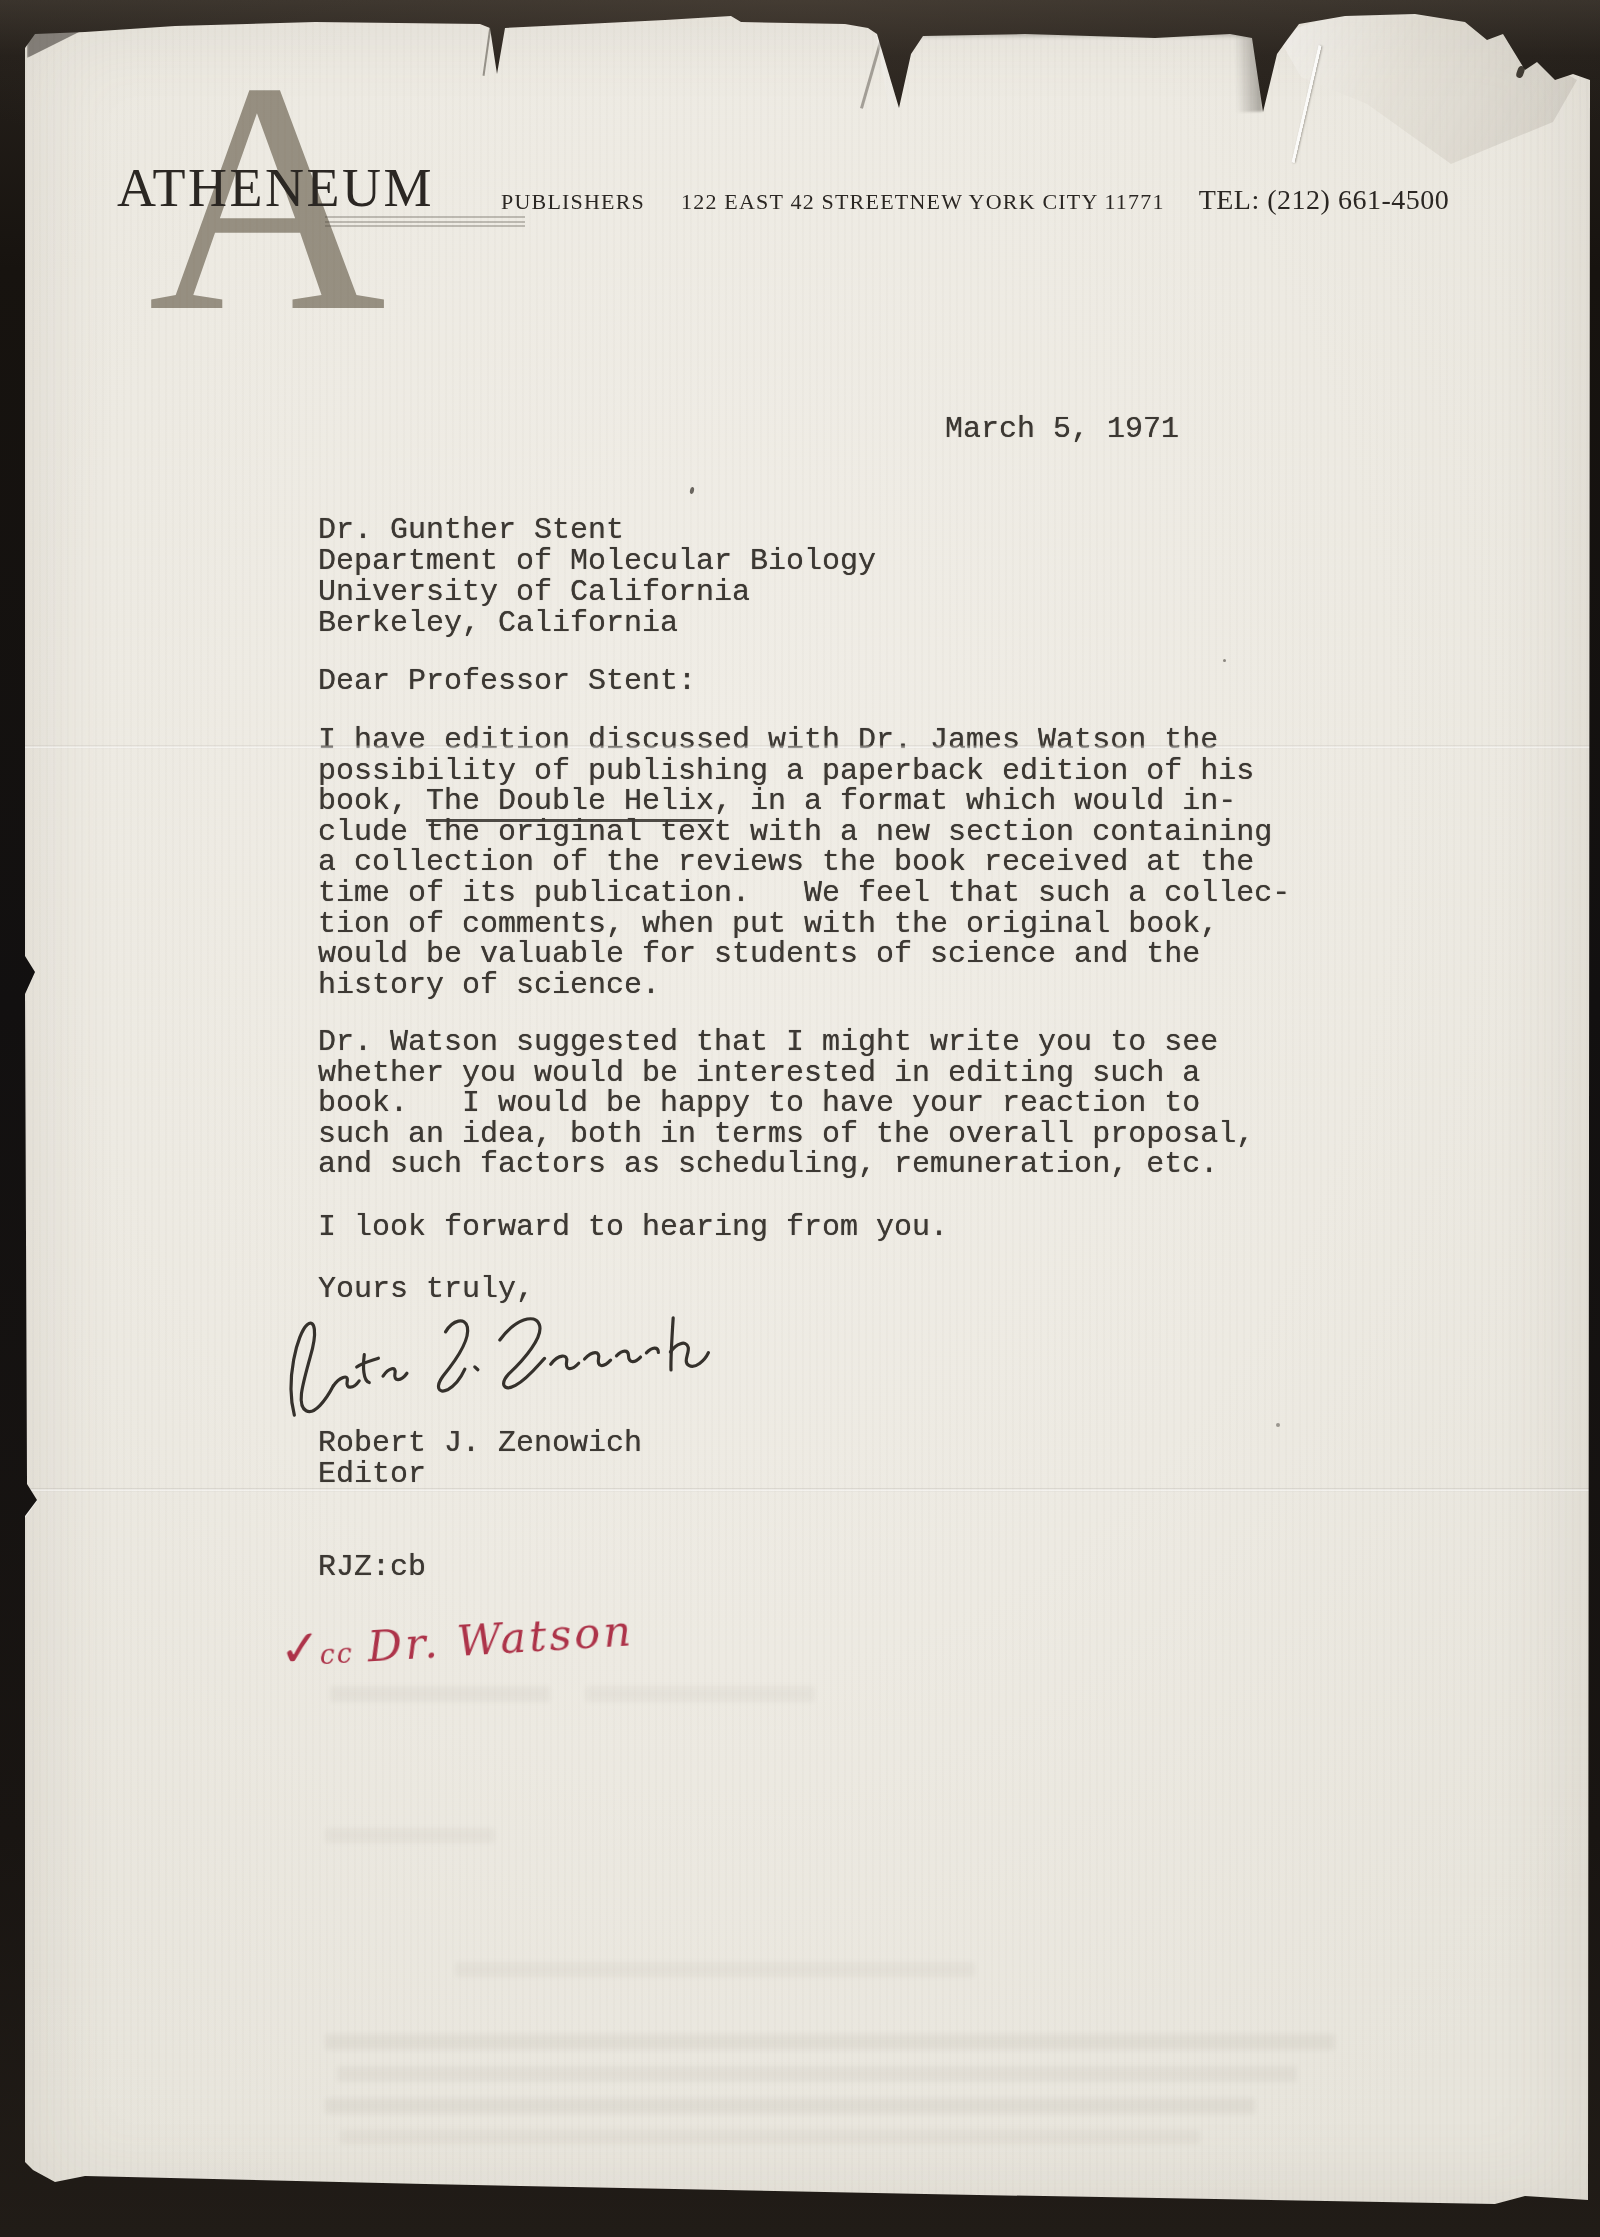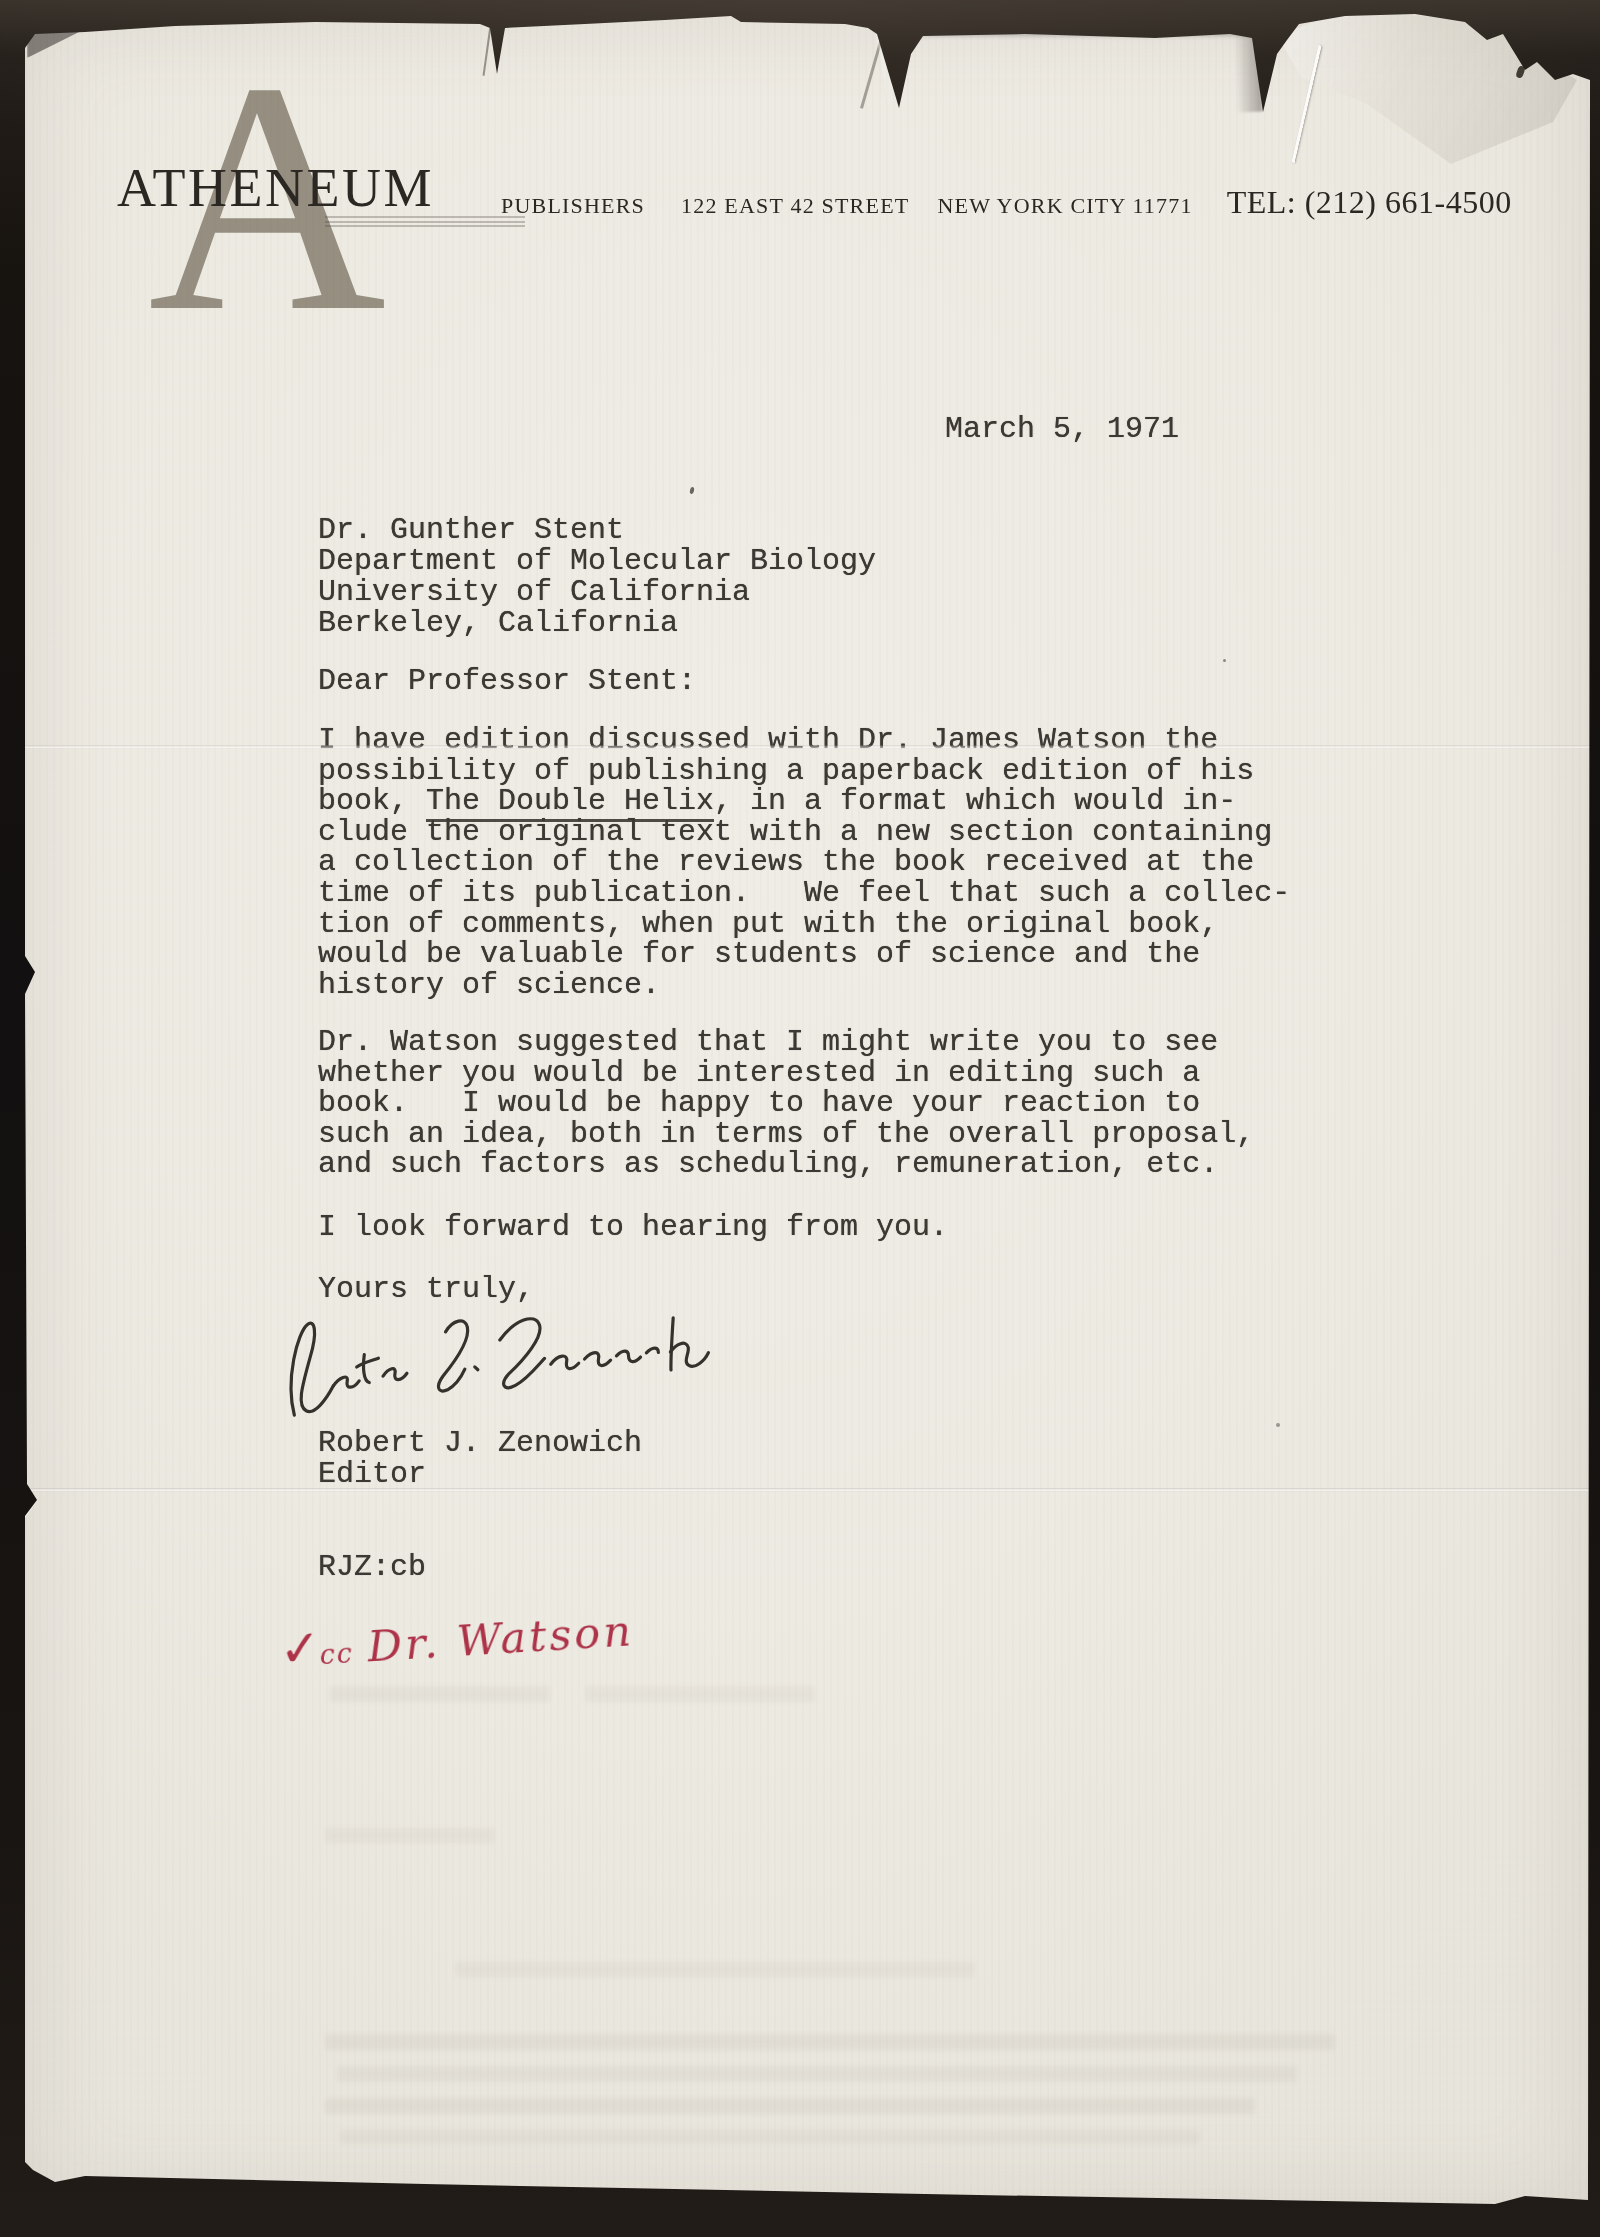--- a/index.html
+++ b/index.html
@@ -40,23 +40,23 @@
     position:absolute;left:92px;top:147px;
     font-family:"Liberation Serif", serif;font-size:54px;line-height:1;
     letter-spacing:2.5px;color:#2b2723;
   }
   .lhline{
     position:absolute;left:476px;top:172px;line-height:1;white-space:nowrap;
     font-family:"Liberation Serif", serif;color:#2b2723;
   }
   .lh-item{font-size:22px;letter-spacing:1.2px;}
   .lh-pub{margin-right:36px;}
-  .lh-street{margin-right:28px;}
+  .lh-street{}
   .lh-city{margin-right:34px;}
-  .lh-tel{font-size:32px;letter-spacing:.5px;}
+  .lh-tel{font-size:28px;letter-spacing:.5px;}
   .stamp-band{
     position:absolute;left:300px;top:200px;width:200px;height:13px;
     background:repeating-linear-gradient(0deg, rgba(75,69,60,.55) 0 2px, rgba(0,0,0,0) 2px 4.5px);
     opacity:.55;filter:blur(.3px);
   }
   
   .tline{
     position:absolute;left:293px;white-space:pre;
     font-family:"Liberation Mono", monospace;font-size:30px;line-height:31px;
     color:#3c3833;text-shadow:0 0 .7px rgba(55,50,44,.85);

